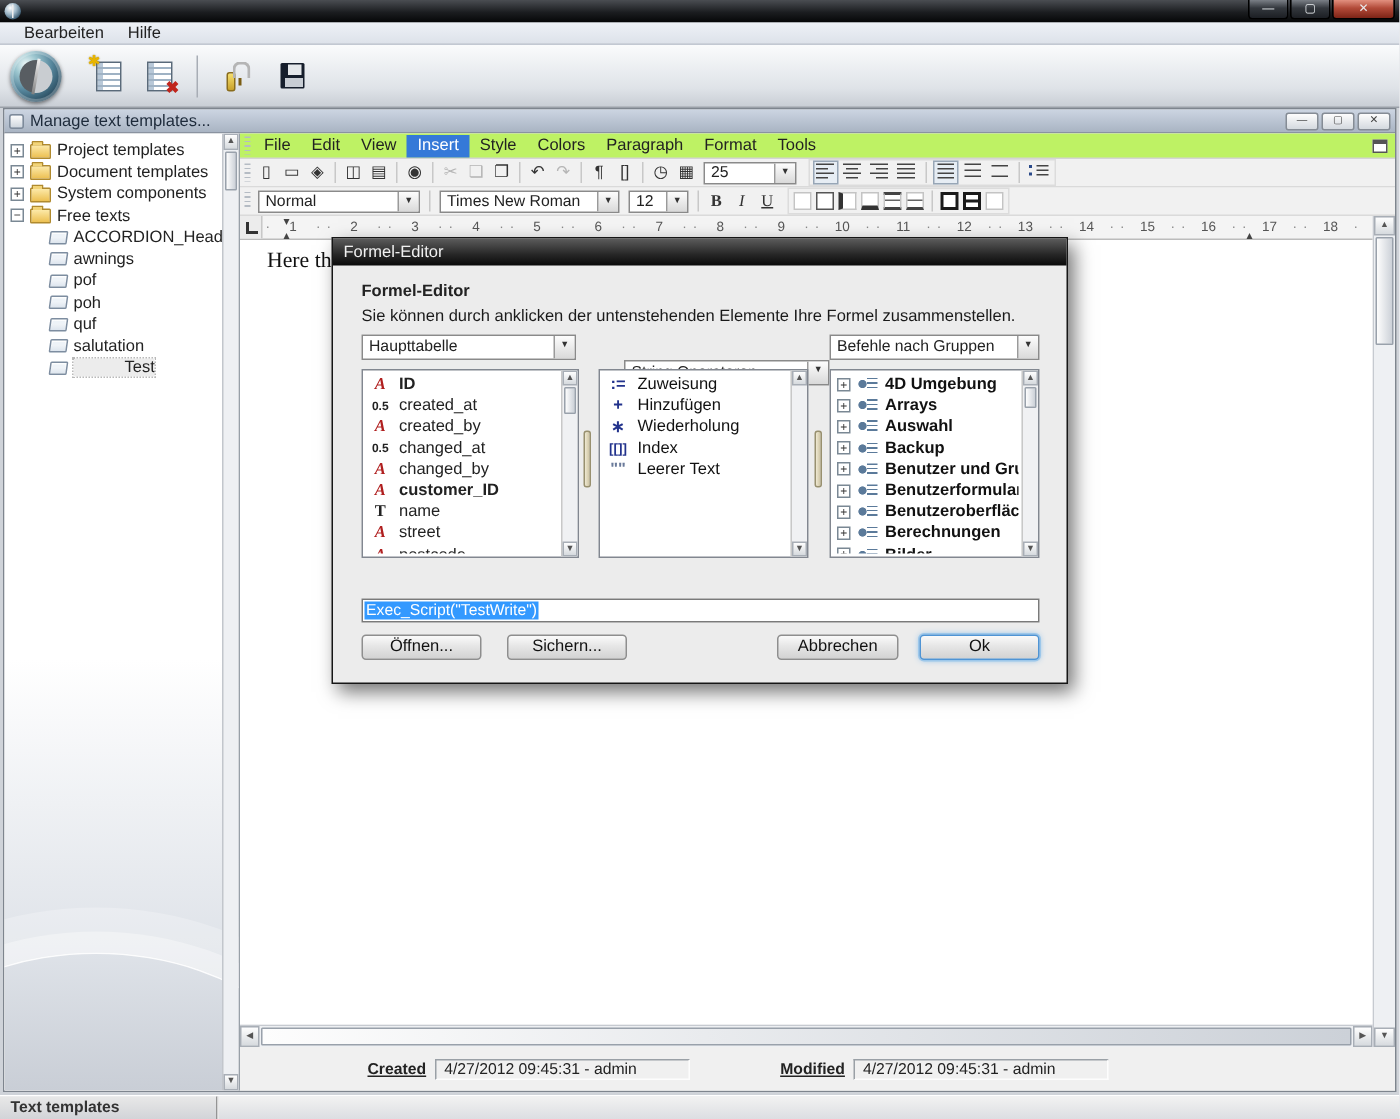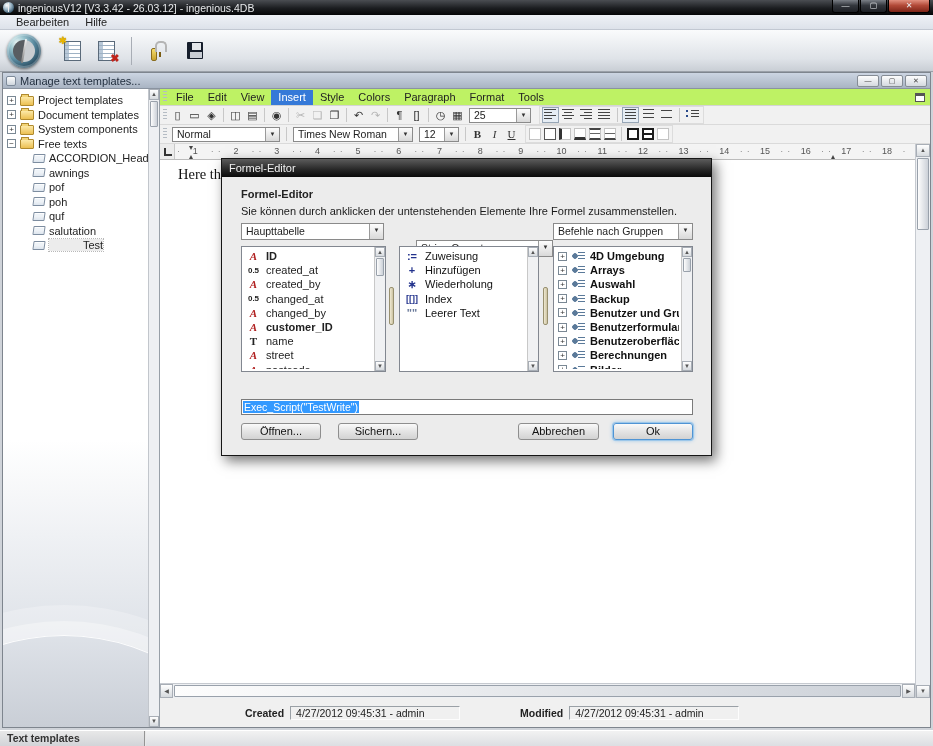--- a/index.html
+++ b/index.html
@@ -167,21 +167,21 @@
   .vrail .sbtn.bottom{ margin-top:auto; }
 
   
   .estatus { height:15px; background:#f0f0f0; border-top:1px solid #cdcdcd; display:flex; align-items:center; padding:1px 2px; gap:2px;}
   .cell { border:1px solid; border-color:#9aa0a6 #fdfdfd #fdfdfd #9aa0a6; height:13px; line-height:12px;
     font-size:10.5px; padding:0 5px; background:#f0f0f0; white-space:nowrap;}
   .cell.fill { flex:1; }
   .cell.num { font-weight:bold; color:#111; width:34px; text-align:center;}
   .cell.caps { color:#b0b0b0; width:36px; text-align:center;}
   .createdbar { height:29px; background:#f0f0f0; display:flex; align-items:center; padding-left:85px; gap:6px; }
-  .cb-label { font-weight:bold; font-size:10.5px; }
+  .cb-label { font-weight:bold; font-size:10.5px;text-decoration:underline; }
   .cbox { border:1px solid; border-color:#9aa0a6 #fdfdfd #fdfdfd #9aa0a6; height:14px; line-height:13px;
     font-size:10.5px; padding:0 5px; min-width:170px; }
   .cb-gap { width:48px; }
 
   
   .mainstatus { position:absolute; left:0; right:0; bottom:0; height:16px; background:linear-gradient(#f2f2f2,#dcdee2);
     border-top:1px solid #fff; display:flex; }
   .ms-cell { width:146px; border-right:2px groove #e8e8e8; background:linear-gradient(#e8e8e8,#d2d4d8);
     font-weight:bold; color:#333; line-height:15px; padding-left:7px; font-size:10.5px;}
 
@@ -222,21 +222,20 @@
   .formula .seltext { background:#3399ff; color:#fff; padding:0 1px; }
   .dlg-btn { position:absolute; top:246px; height:17px; width:80px; text-align:center; line-height:15px;
     background:linear-gradient(#fafafa,#e6e6e6 45%,#d2d2d2); border:1px solid #8e8e8e; border-radius:3px; font-size:11px; color:#111;}
   .dlg-btn.default { border:1px solid #4f94d4; box-shadow:0 0 0 1px #9cc7ea, 0 0 4px #7ab6e8; }
 </style>
 </head>
 <body>
 
 <div class="titlebar">
   <span class="app-icon"></span>
-  <span>ingeniousV12 [V3.3.42 - 26.03.12] - ingenious.4DB</span>
   <div class="win-controls">
     <div class="wbtn min">—</div>
     <div class="wbtn max">▢</div>
     <div class="wbtn close">✕</div>
   </div>
 </div>
 
 <div class="menubar" id="main-menu">
     <span class="mitem">Bearbeiten</span>
     <span class="mitem">Hilfe</span>

